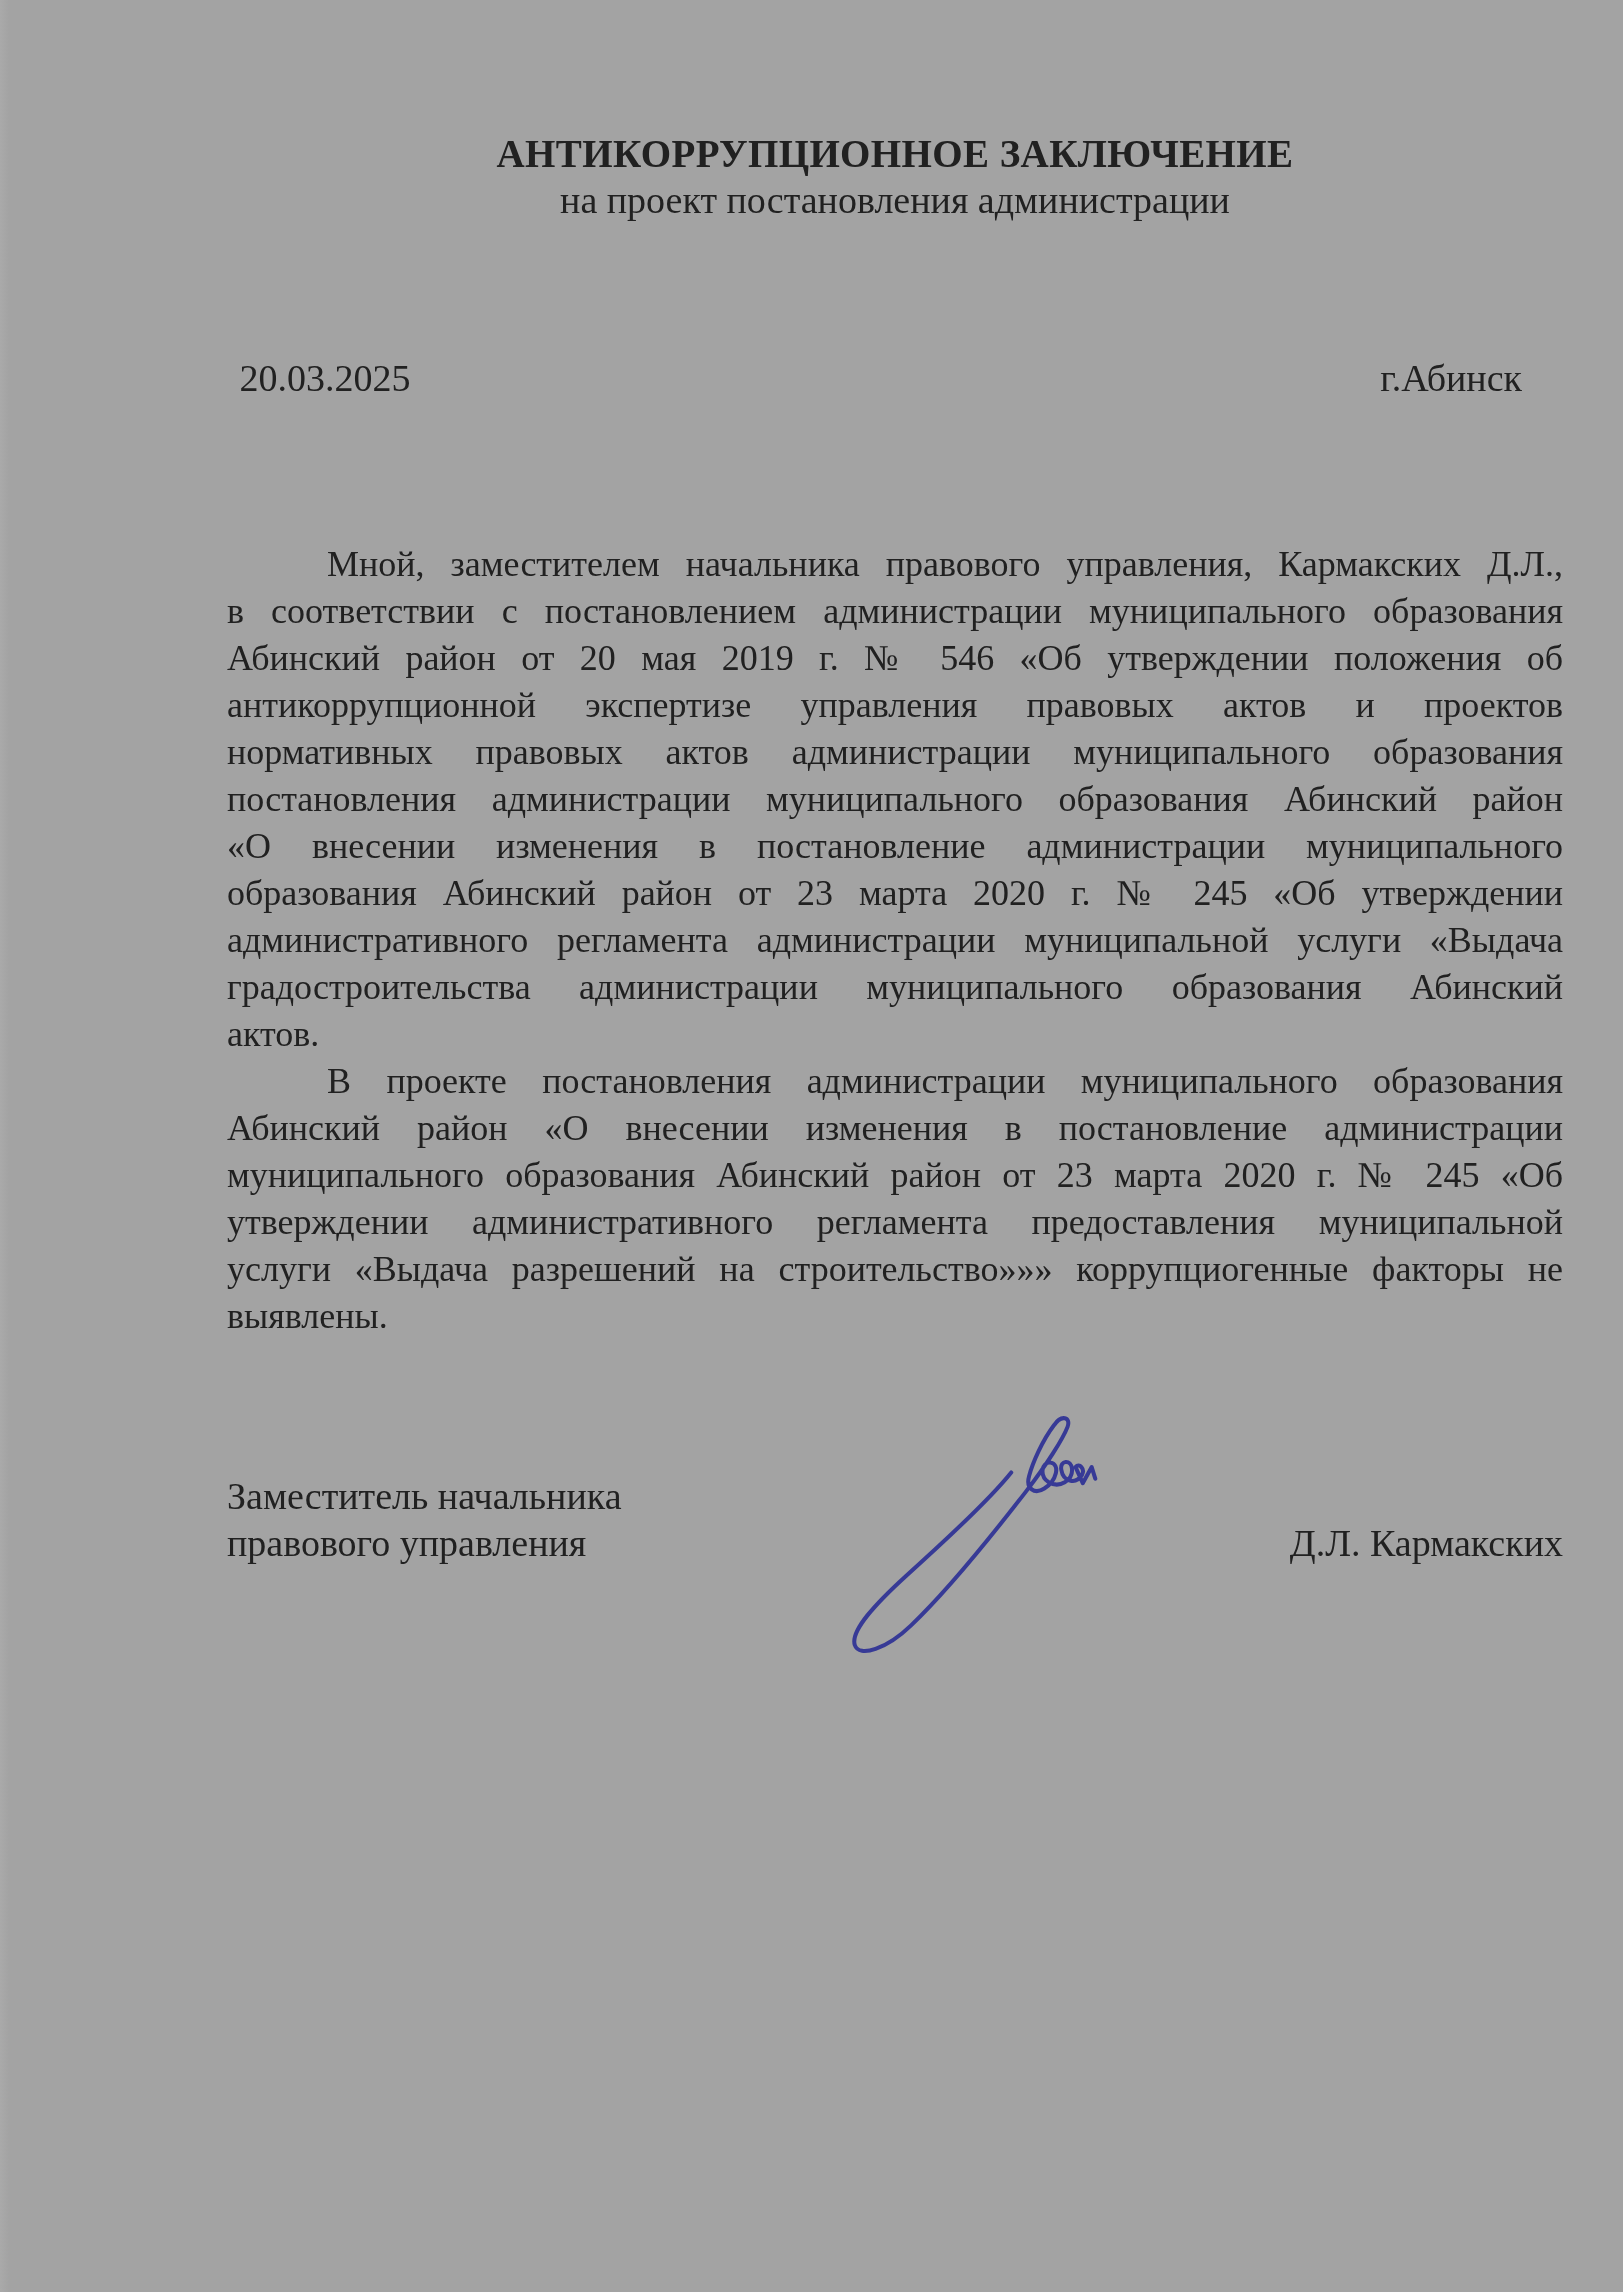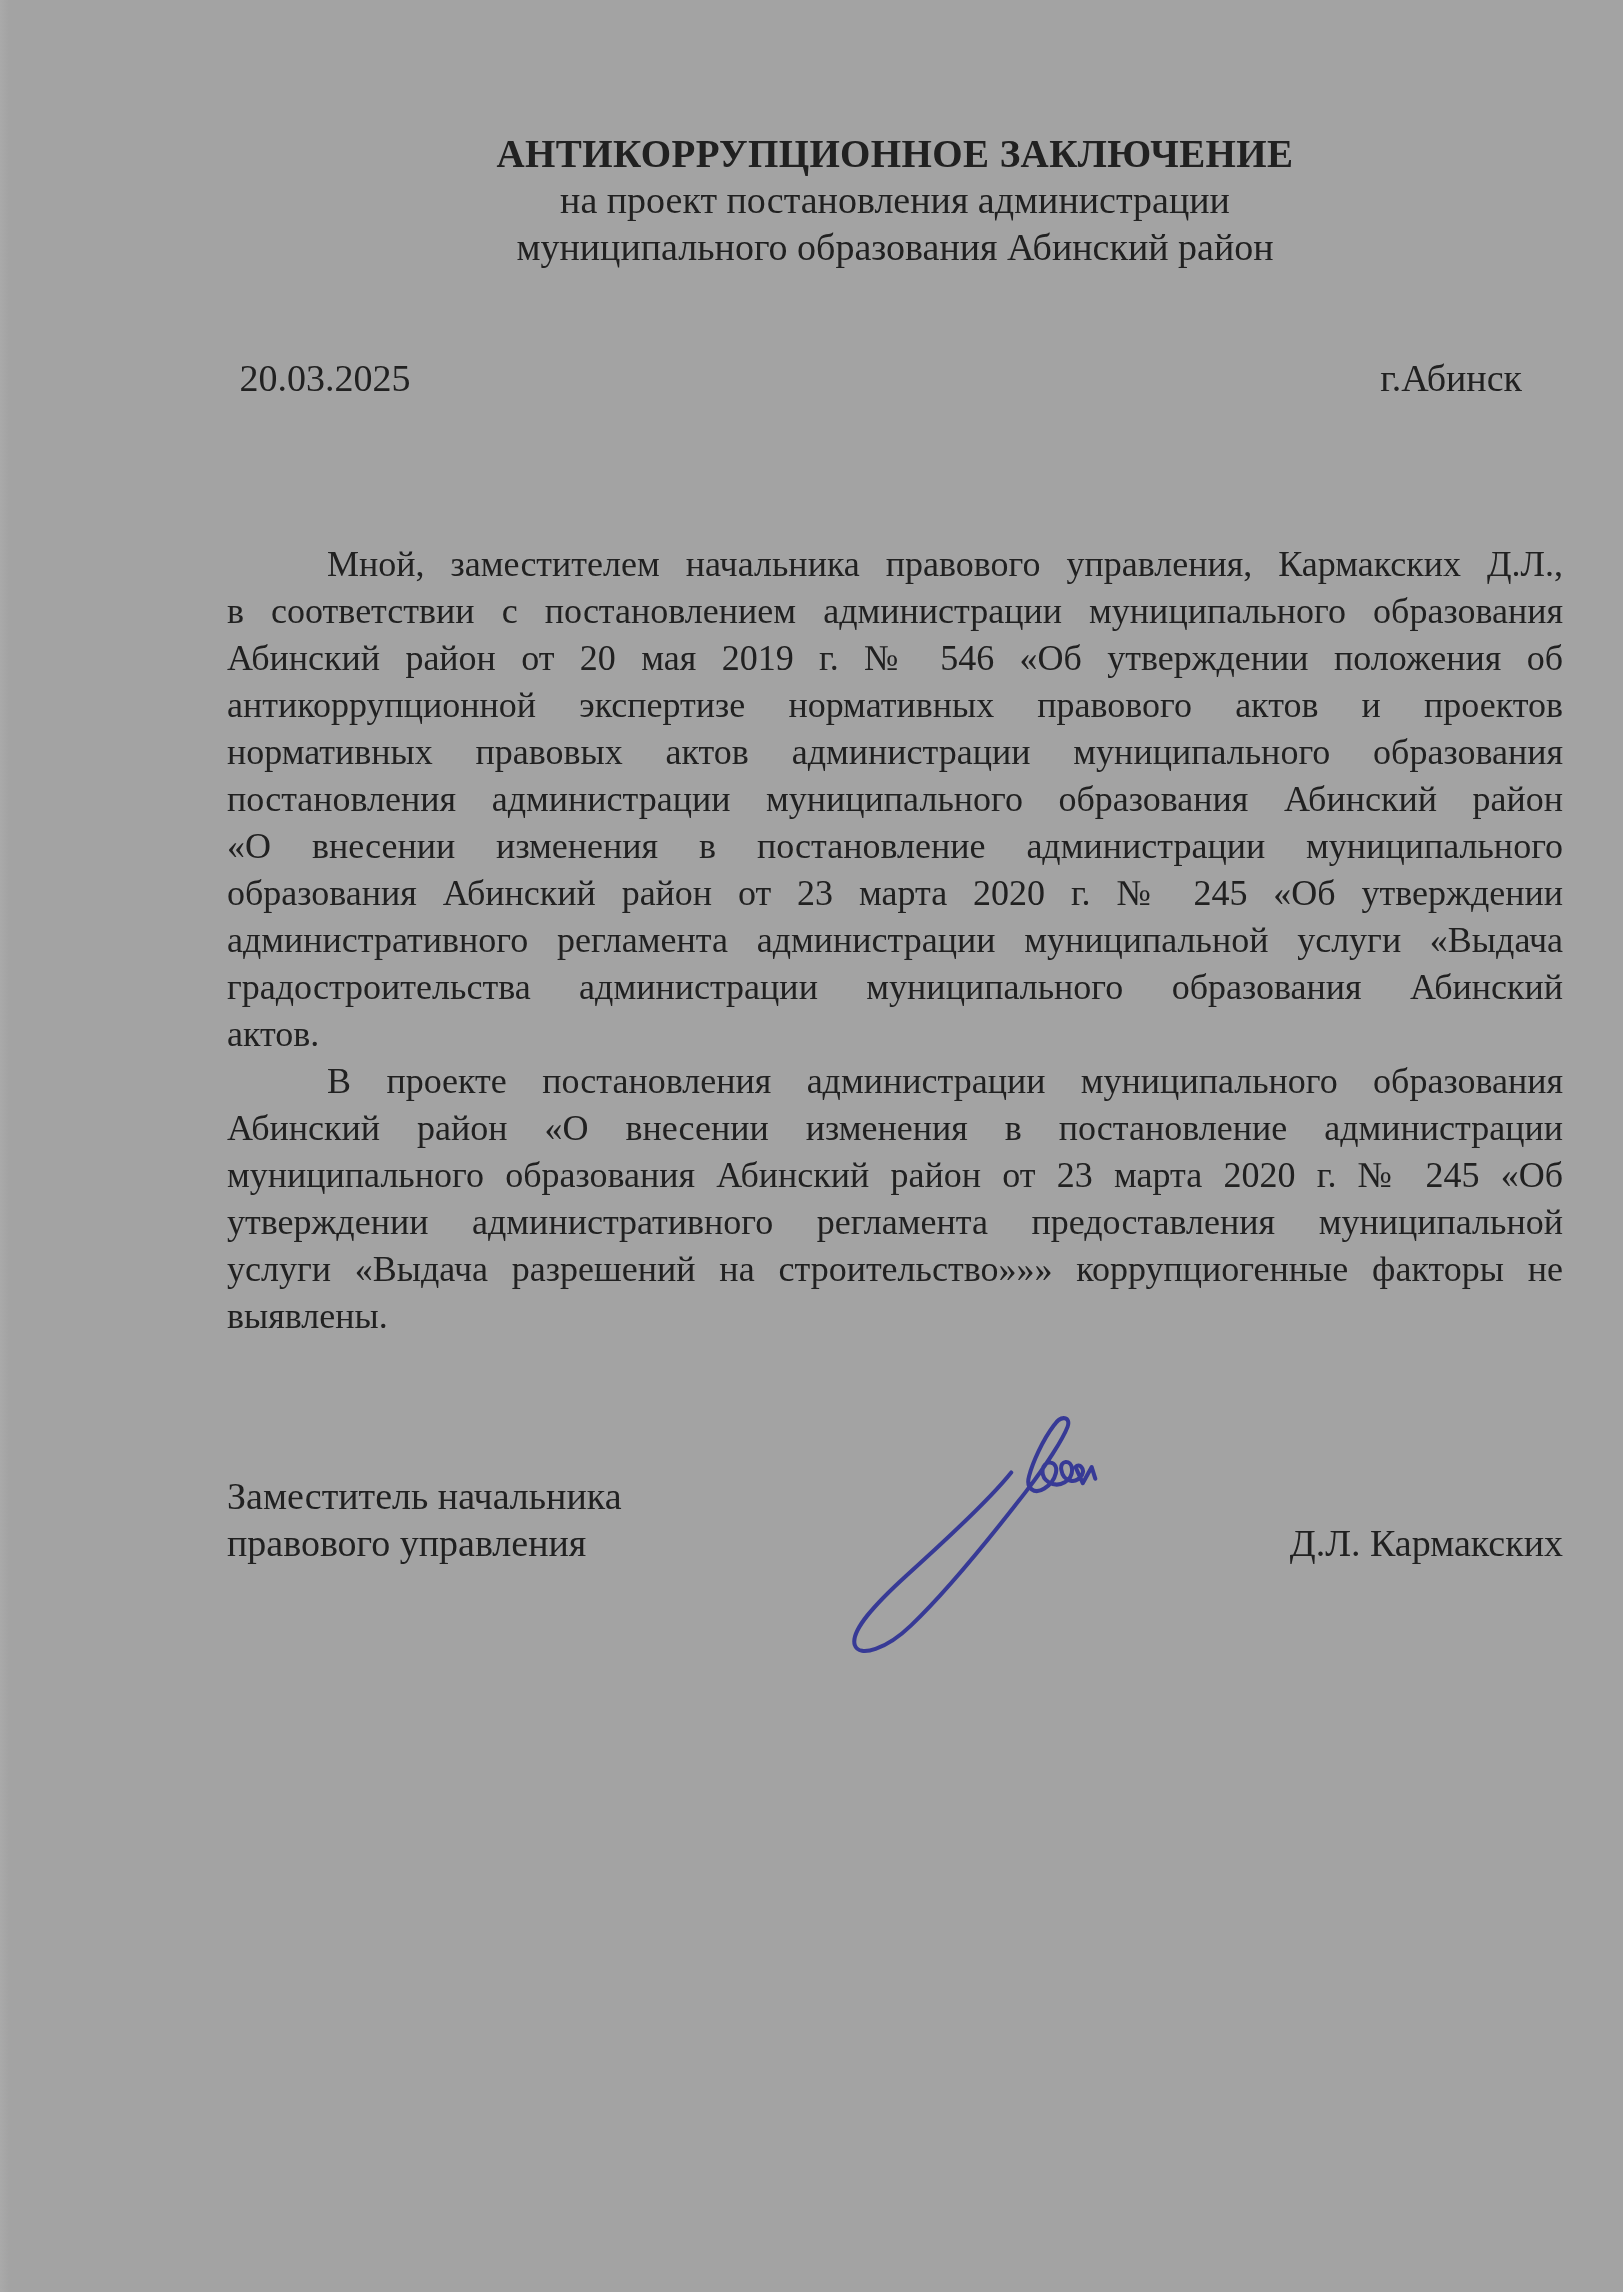--- a/index.html
+++ b/index.html
@@ -105,33 +105,32 @@
 </style>
 </head>
 <body>
 
 <div class="page">
   <div class="scan-edge"></div>
 
   <div class="title-block">
     <div class="title-main">АНТИКОРРУПЦИОННОЕ ЗАКЛЮЧЕНИЕ</div>
     <div class="title-sub">на проект постановления администрации</div>
-    <div class="title-sub">муниципального образования Абинский район</div>
   </div>
 
   <div class="dateline">
     <span class="date">20.03.2025</span>
     <span class="place">г.Абинск</span>
   </div>
 
   <div class="doc-body">
       <div class="line indent">Мной, заместителем начальника правового управления, Кармакских Д.Л.,</div>
       <div class="line">в соответствии с постановлением администрации муниципального образования</div>
       <div class="line">Абинский район от 20 мая 2019 г. № 546 «Об утверждении положения об</div>
-      <div class="line">антикоррупционной экспертизе нормативных правового актов и проектов</div>
+      <div class="line">антикоррупционной экспертизе управления правовых актов и проектов</div>
       <div class="line">нормативных правовых актов администрации муниципального образования</div>
       <div class="line">постановления администрации муниципального образования Абинский район</div>
       <div class="line">«О внесении изменения в постановление администрации муниципального</div>
       <div class="line">образования Абинский район от 23 марта 2020 г. № 245 «Об утверждении</div>
       <div class="line">административного регламента администрации муниципальной услуги «Выдача</div>
       <div class="line">градостроительства администрации муниципального образования Абинский</div>
       <div class="line last">актов.</div>
       <div class="line indent">В проекте постановления администрации муниципального образования</div>
       <div class="line">Абинский район «О внесении изменения в постановление администрации</div>
       <div class="line">муниципального образования Абинский район от 23 марта 2020 г. № 245 «Об</div>

